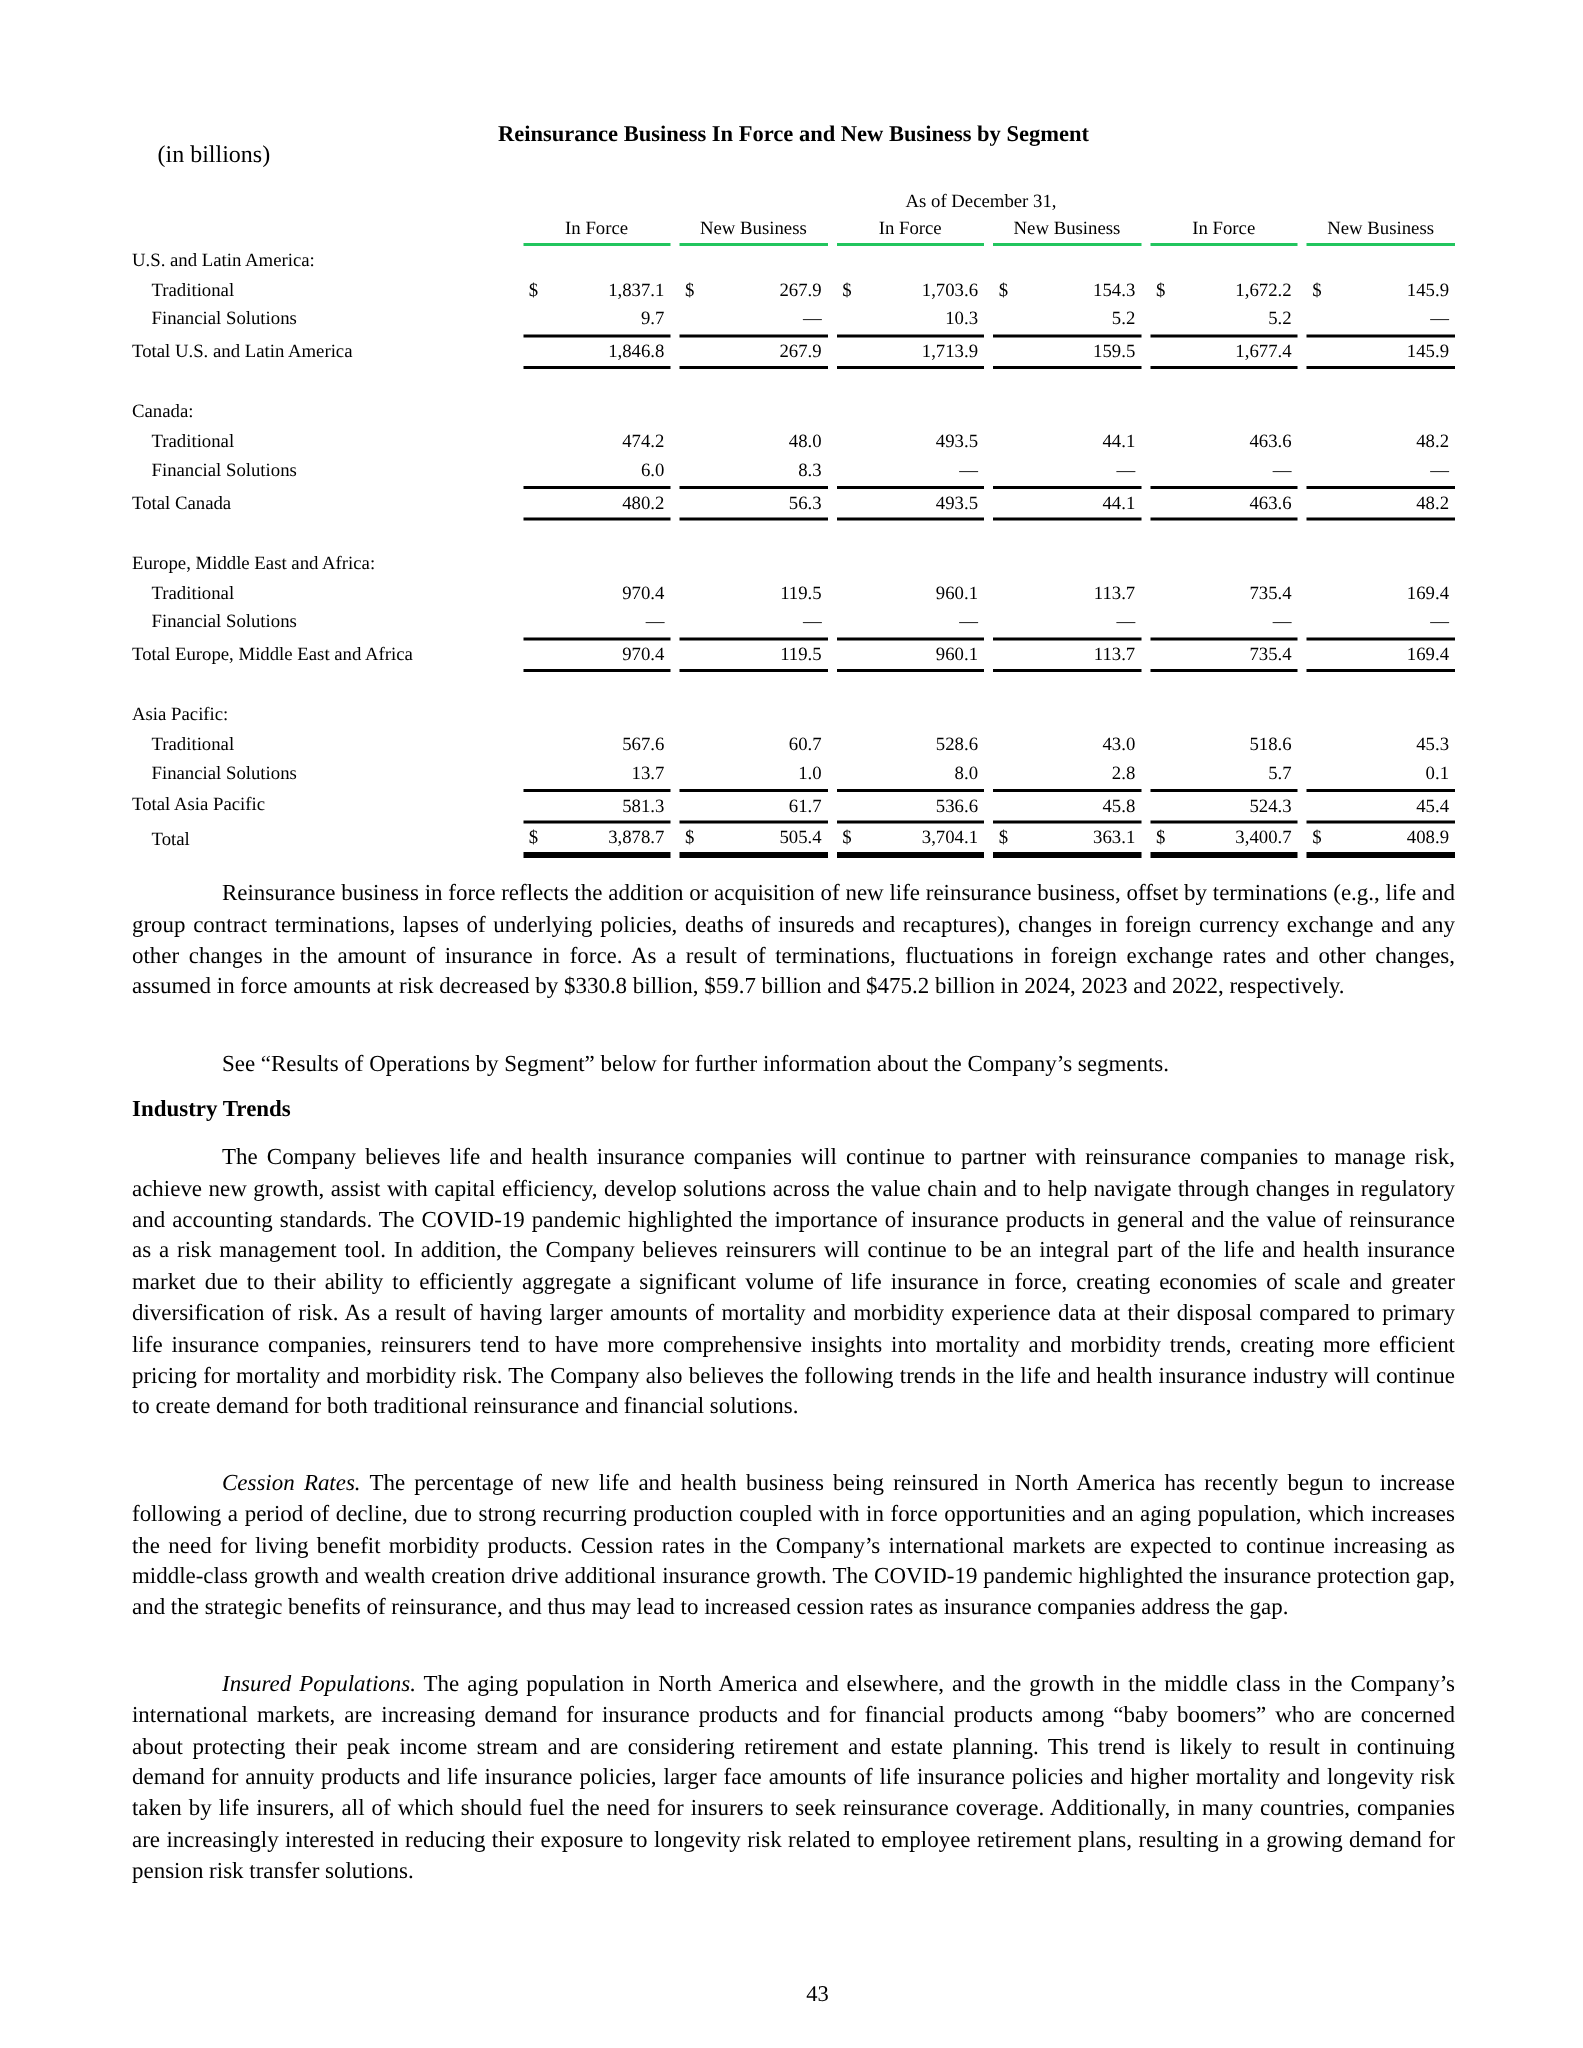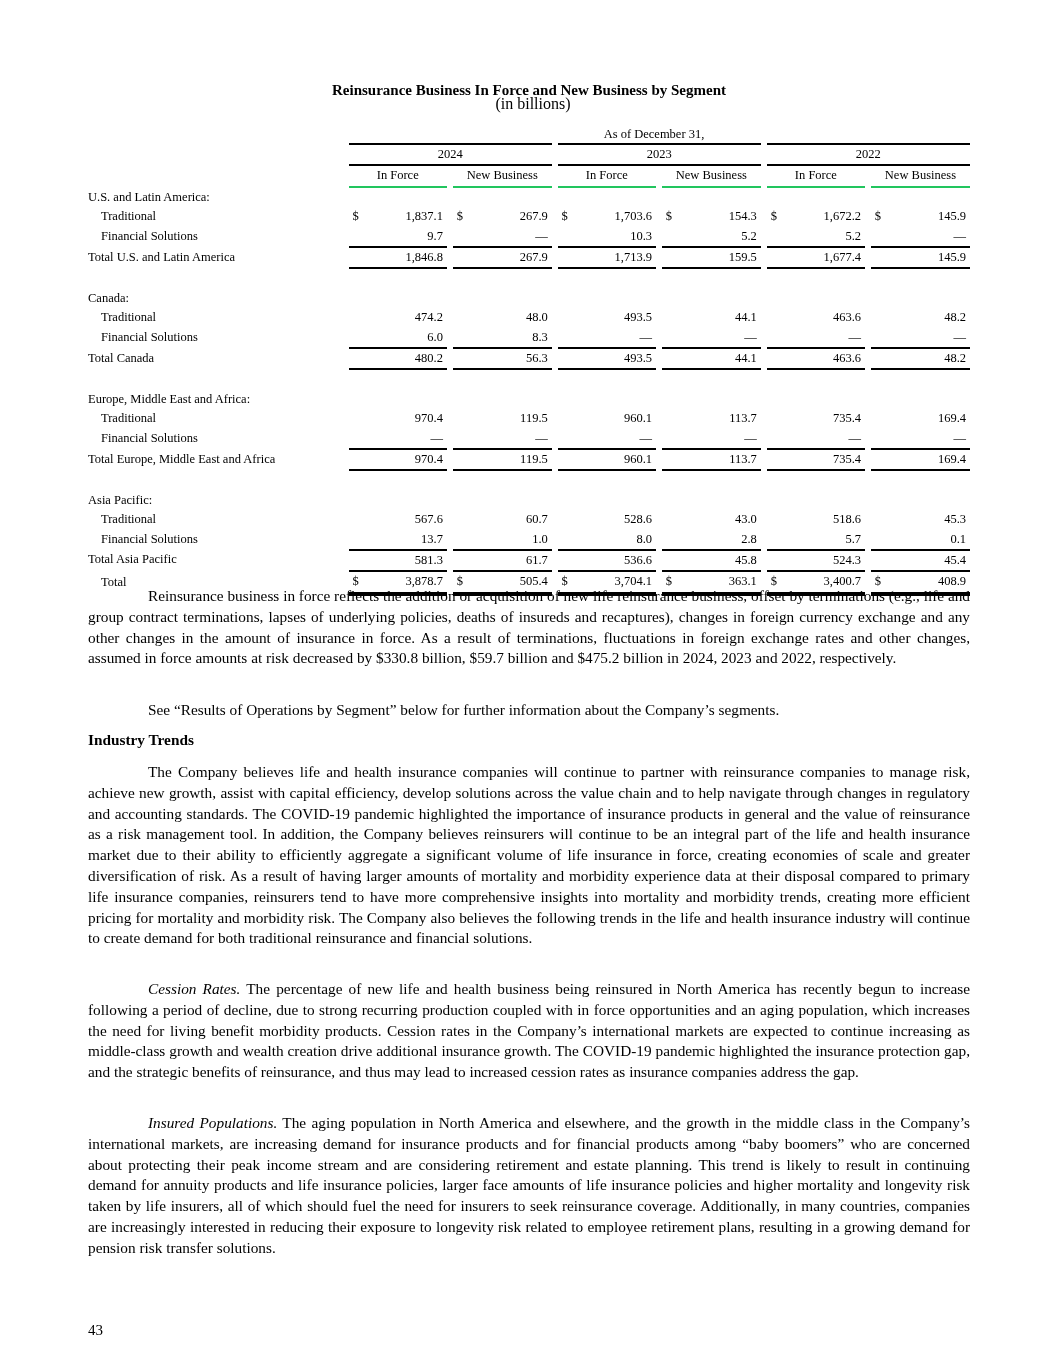--- a/index.html
+++ b/index.html
@@ -6,21 +6,21 @@
   body {
     width: 1055px; height: 1365px; position: relative; overflow: hidden;
     font-family: "Liberation Serif", "DejaVu Serif", serif; color: #000;
   }
   .page { position: absolute; left: 88px; top: 0; width: 882px; }
   .title {
     position: absolute; top: 70px; left: 0; width: 882px; text-align: center;
     font-weight: bold; font-size: 15px; margin-top: 12px;
   }
   .subtitle {
-    position: absolute; top: 95px; left: 4px; width: 882px; text-align: center;
+    position: absolute; top: 95px; left: 17px; width: 882px; 
     font-size: 16px;
   }
   .as-of {
     position: absolute; top: 127px; left: 250px; width: 632px; text-align: center;
     font-size: 12.5px;
   }
   table.fin {
     position: absolute; top: 143px; left: 0; width: 882px;
     border-collapse: separate; border-spacing: 0; font-size: 12.5px;
   }
@@ -40,42 +40,34 @@
   tr.spacer td { height: 19.4px; }
   .body-text {
     position: absolute; left: 0; width: 882px; font-size: 15.3px; line-height: 20.8px;
     text-align: justify;
   }
   .body-text p { margin: 0; text-indent: 60px; }
   .heading {
     position: absolute; left: 0; font-weight: bold; font-size: 15.3px;
   }
   .page-num {
-    position: absolute; top: 1322px; left: 0; width: 882px; text-align: left; font-size: 15px;
+    position: absolute; top: 1322px; left: 16px; width: 882px; text-align: center; font-size: 15px;
   }
   em { font-style: italic; }
 </style>
 </head>
 <body>
 
 <div class="page">
   <div class="title">Reinsurance Business In Force and New Business by Segment</div>
   <div class="subtitle">(in billions)</div>
   <div class="as-of">As of December 31,</div>
 
   <table class="fin">
     <tbody id="tbody">
-        <tr>
-          <td class="label"></td>
-          <td colspan="3" class="year-cell">2024</td>
-          <td class="gap"></td>
-          <td colspan="3" class="year-cell">2023</td>
-          <td class="gap"></td>
-          <td colspan="3" class="year-cell">2022</td>
-        </tr>
         <tr>
           <td class="label"></td>
           <td class="cell col-cell">In Force</td>
           <td class="gap"></td>
           <td class="cell col-cell">New Business</td>
           <td class="gap"></td>
           <td class="cell col-cell">In Force</td>
           <td class="gap"></td>
           <td class="cell col-cell">New Business</td>
           <td class="gap"></td>

